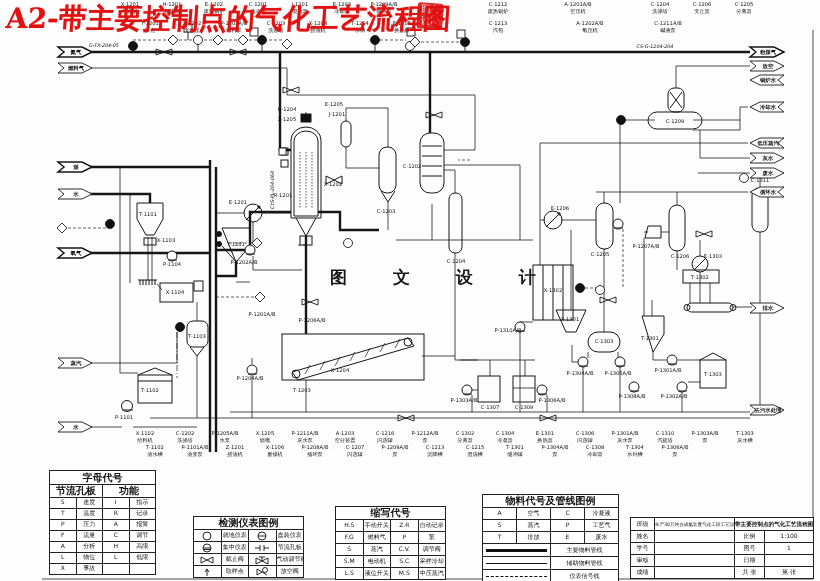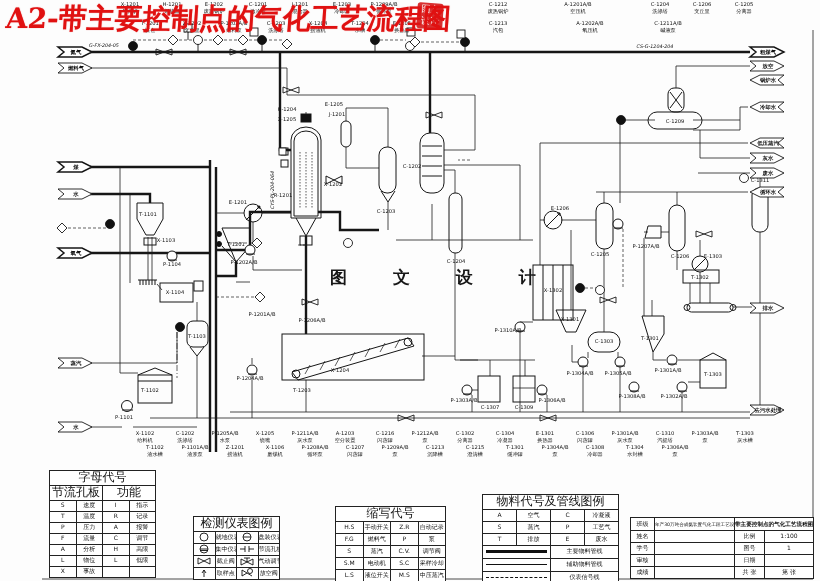--- a/index.html
+++ b/index.html
@@ -13,21 +13,21 @@
        background:#d62020;border-radius:3px;transform:rotate(4deg);opacity:.92;
        color:#fff;font-size:9px;line-height:12px;text-align:center;overflow:hidden;
        font-family:"DejaVu Serif",serif;}
   .watermark{position:absolute;left:330px;top:266px;z-index:4;white-space:nowrap;
        font-family:"DejaVu Serif",serif;font-size:17px;font-weight:600;
        letter-spacing:20px;color:#171717;}
   .tbl{position:absolute;z-index:3;background:#fff;}
   .tbl table{border-collapse:collapse;table-layout:fixed;}
   .tbl td{border:1px solid #222;font-size:6px;line-height:1.15;text-align:center;
        padding:0;color:#111;overflow:hidden;white-space:nowrap;}
-  .tbl .hd{font-weight:normal;font-size:12px;}
+  .tbl .hd{font-weight:bold;font-size:10px;}
   svg text{font-family:"DejaVu Sans",sans-serif;}
   .tag{font-size:5.2px;fill:#111;}
   .ptag{font-size:4.8px;font-style:italic;fill:#111;}
   .atag{font-size:5.4px;fill:#111;font-weight:bold;}
   .lt-thick{border-top:3px solid #111;}
   .lt-thin{border-top:1px solid #111;}
   .lt-dash{border-top:1px dashed #111;}
 </style>
 </head>
 <body>
@@ -548,21 +548,21 @@
         <tr style="height:11px">
           <td>X</td>
           <td>事故</td>
           <td></td>
           <td></td>
         </tr>
       </tbody>
     </table>
   </div>
 
-<div class="tbl" style="left:193px;top:516px;width:87px;" id="tbl-symbols">
+<div class="tbl" style="left:193px;top:516px;width:111px;" id="tbl-symbols">
     <table style="width:100%">
   <tbody>
         <tr>
           <td colspan="4" class="hd" style="height:12px">检测仪表图例</td>
         </tr>
         <tr style="height:12px">
           <td><svg width="16" height="10" viewBox="0 0 16 10" style="vertical-align:middle" fill="none" stroke="#111" stroke-width="0.9">
               <circle cx="8" cy="5" r="4"></circle>
             </svg></td>
           <td>就地仪表</td>

